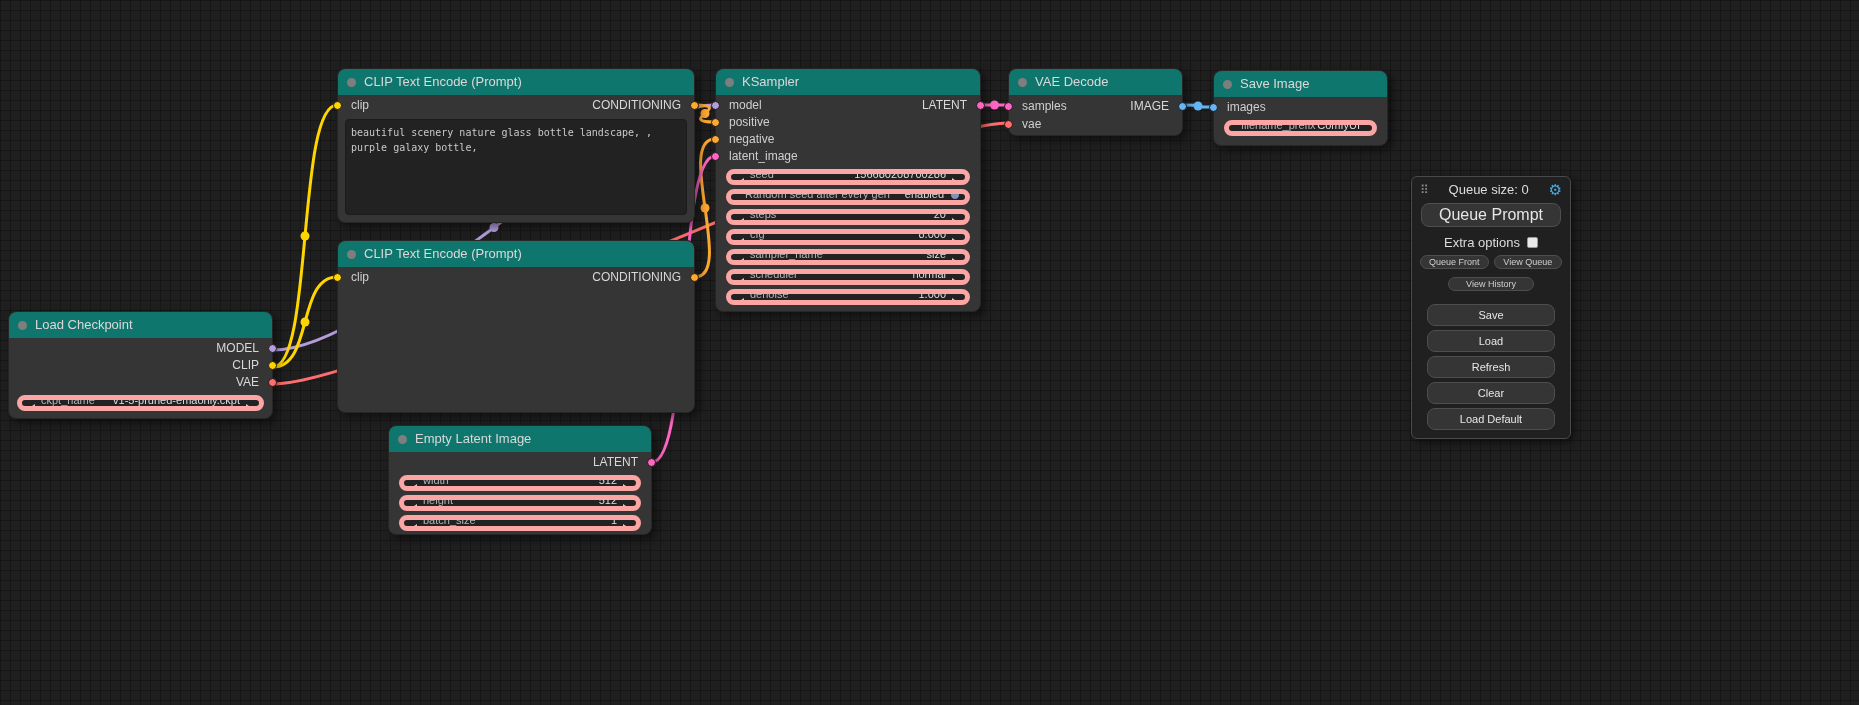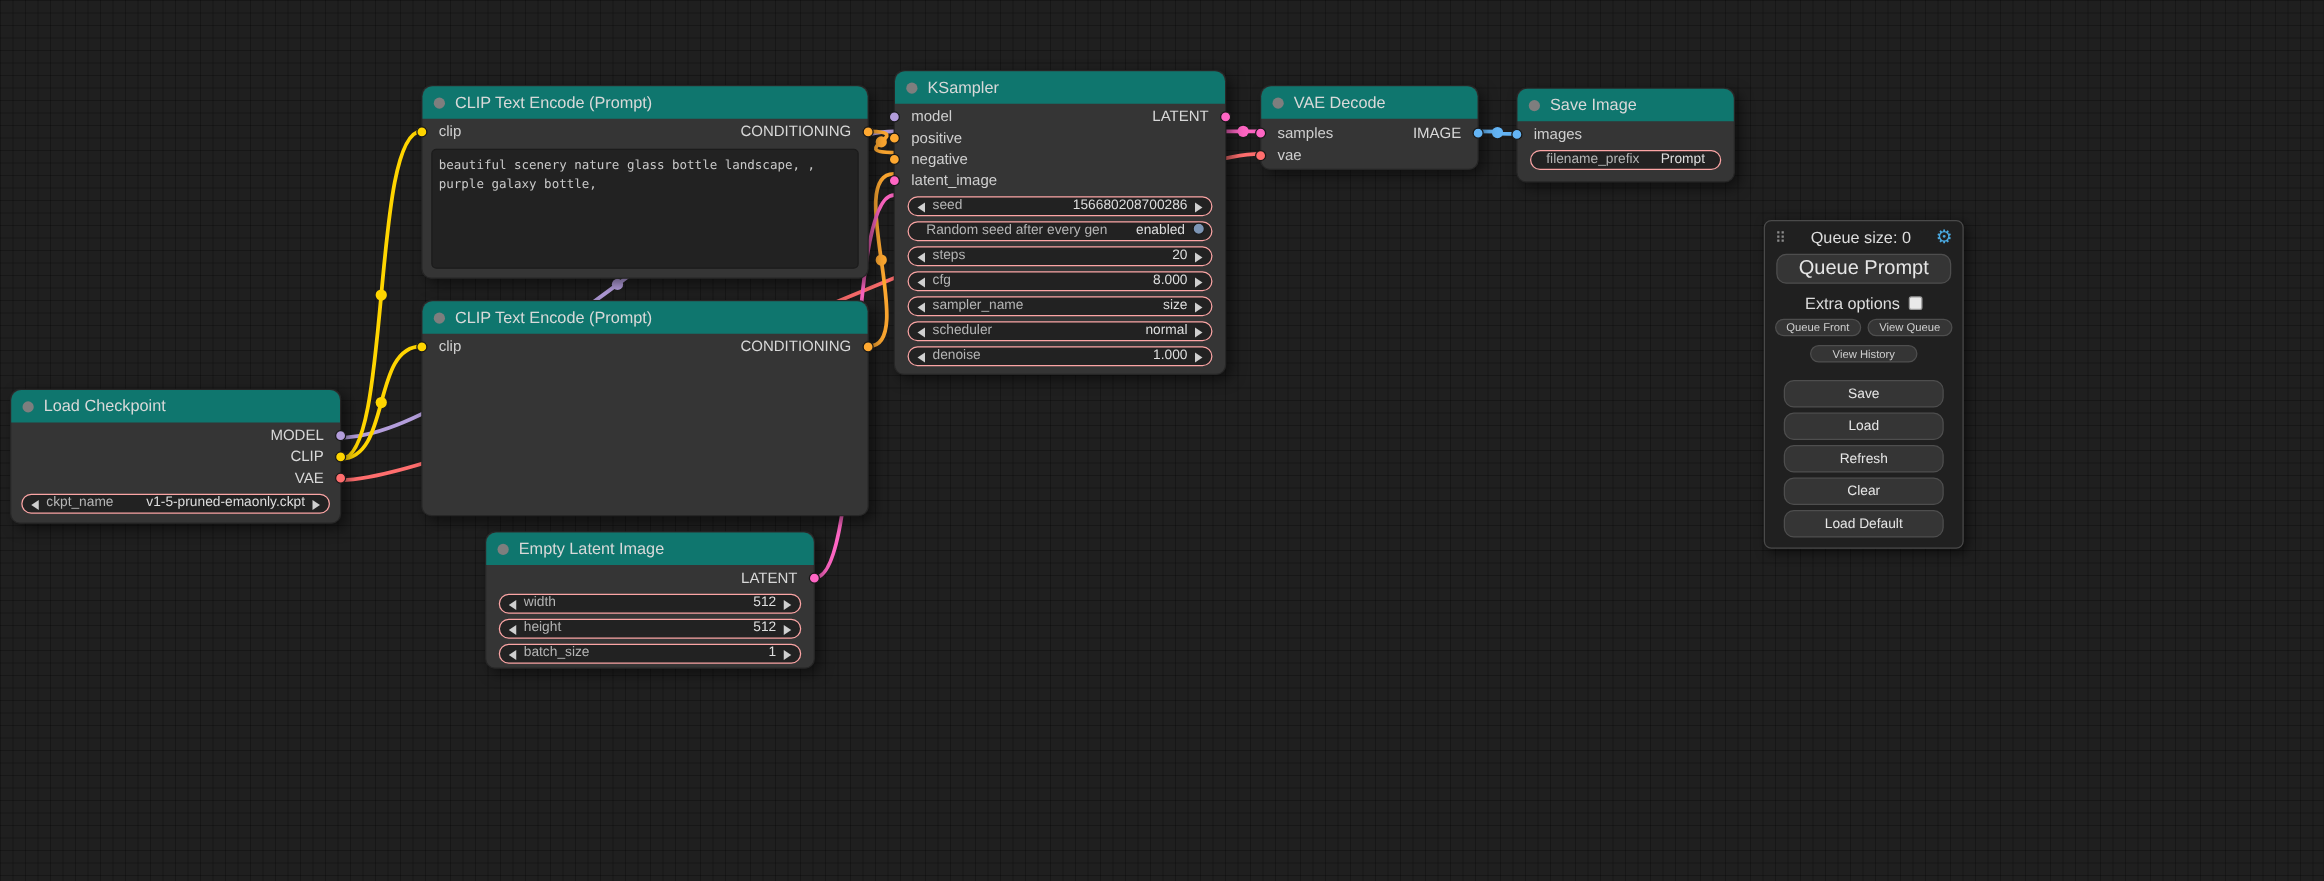--- a/index.html
+++ b/index.html
@@ -40,22 +40,22 @@
   .out-label { padding-right:13px; color:#d8d8d8; }
   .dot {
     position:absolute; top:50%; width:9px; height:9px; margin-top:-4.5px;
     border-radius:50%; border:1px solid #181818; background:#888;
   }
   .dot.in  { left:-5px; }
   .dot.out { right:-5px; }
 
   .widget {
     position:relative; height:16px; margin:4px 10px 0; background:#222222;
-    border:1px solid #fca5a5; border-radius:9px; font-size:11px;
-    display:flex; align-items:flex-start; overflow:hidden;
+    border:5px solid #fca5a5; border-radius:9px; font-size:11px;
+    display:flex; align-items:flex-end; overflow:hidden;
   }
   .n-lc .widget { margin:4px 8px 0; }
   .wname { margin-left:19px; color:#b5b5b5; white-space:nowrap; }
   .wval  { margin-left:auto; margin-right:19px; color:#dedede; white-space:nowrap; }
   .widget.noarr .wname { margin-left:12px; }
   .widget.noarr .wval  { margin-right:12px; }
   .arrL, .arrR { position:absolute; top:4px; width:0; height:0;
     border-top:4px solid transparent; border-bottom:4px solid transparent; }
   .arrL { left:7px;  border-right:6px solid #cfcfcf; }
   .arrR { right:7px; border-left:6px solid #cfcfcf; }
@@ -71,21 +71,21 @@
     background:#222222; border:1px solid #1b1b1b; border-radius:4px;
     padding:5px 5px; color:#c9c9c9; font-family:"DejaVu Sans Mono", monospace;
     font-size:10px; line-height:1.5; white-space:pre-wrap; overflow:hidden;
   }
 
   
   .n-lc    { left:8px;    top:311px; width:265px; height:108px; }
   .n-clip1 { left:337px;  top:68px;  width:358px; height:155px; }
   .n-clip2 { left:337px;  top:240px; width:358px; height:173px; }
   .n-lat   { left:388px;  top:425px; width:264px; height:110px; }
-  .n-ks    { left:715px;  top:56px;  width:266px; height:244px; }
+  .n-ks    { left:715px;  top:68px;  width:266px; height:244px; }
   .n-vae   { left:1008px; top:68px;  width:175px; height:68px;  }
   .n-save  { left:1213px; top:70px;  width:175px; height:76px;  }
   .n-vae .srow { height:18px; line-height:18px; }
 
   
   .qpanel {
     position:absolute; left:1411px; top:176px; width:160px; z-index:4;
     background:#202020; border:1px solid #4a4a4a; border-radius:6px;
     box-shadow:3px 3px 9px rgba(0,0,0,0.55); padding-bottom:8px;
   }
@@ -304,21 +304,21 @@
     <div class="ntitle">
       <span class="cdot"></span>
       <span>Save Image</span>
     </div>
     <div class="srow first">
       <span class="in-label">images</span>
       <span class="dot in" style="background: rgb(100, 181, 246);"></span>
     </div>
     <div class="widget noarr">
       <span class="wname">filename_prefix</span>
-      <span class="wval">Prompt</span>
+      <span class="wval">ComfyUI</span>
     </div>
   </div>
 
   <div class="qpanel">
     <div class="qheader">
       <span class="drag-handle">⠿</span>
       <span class="qsize">Queue size: 0</span>
       <span class="gear">⚙</span>
     </div>
     <button class="qbtn qbtn-big">Queue Prompt</button>

